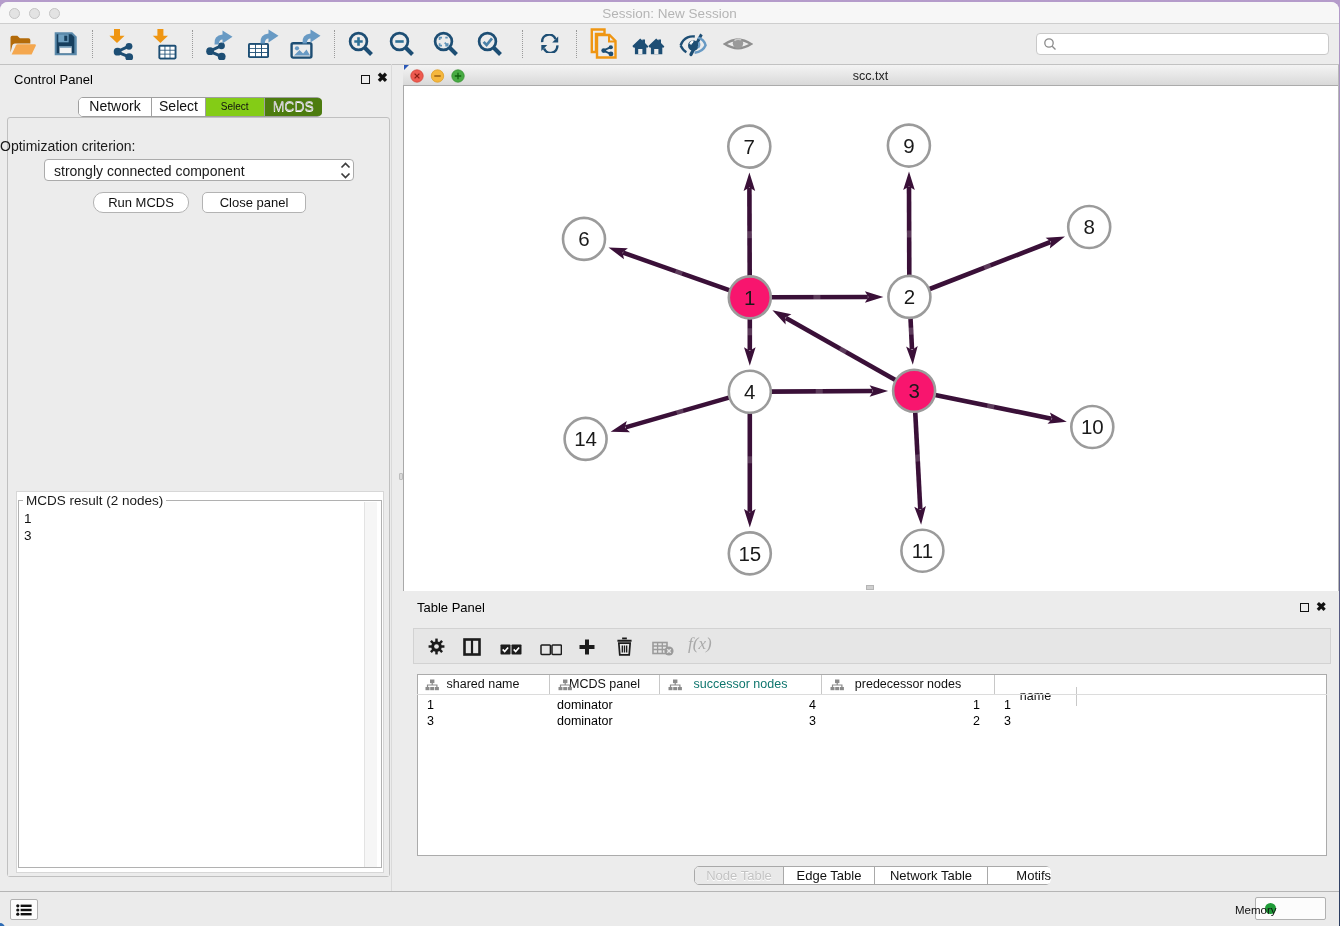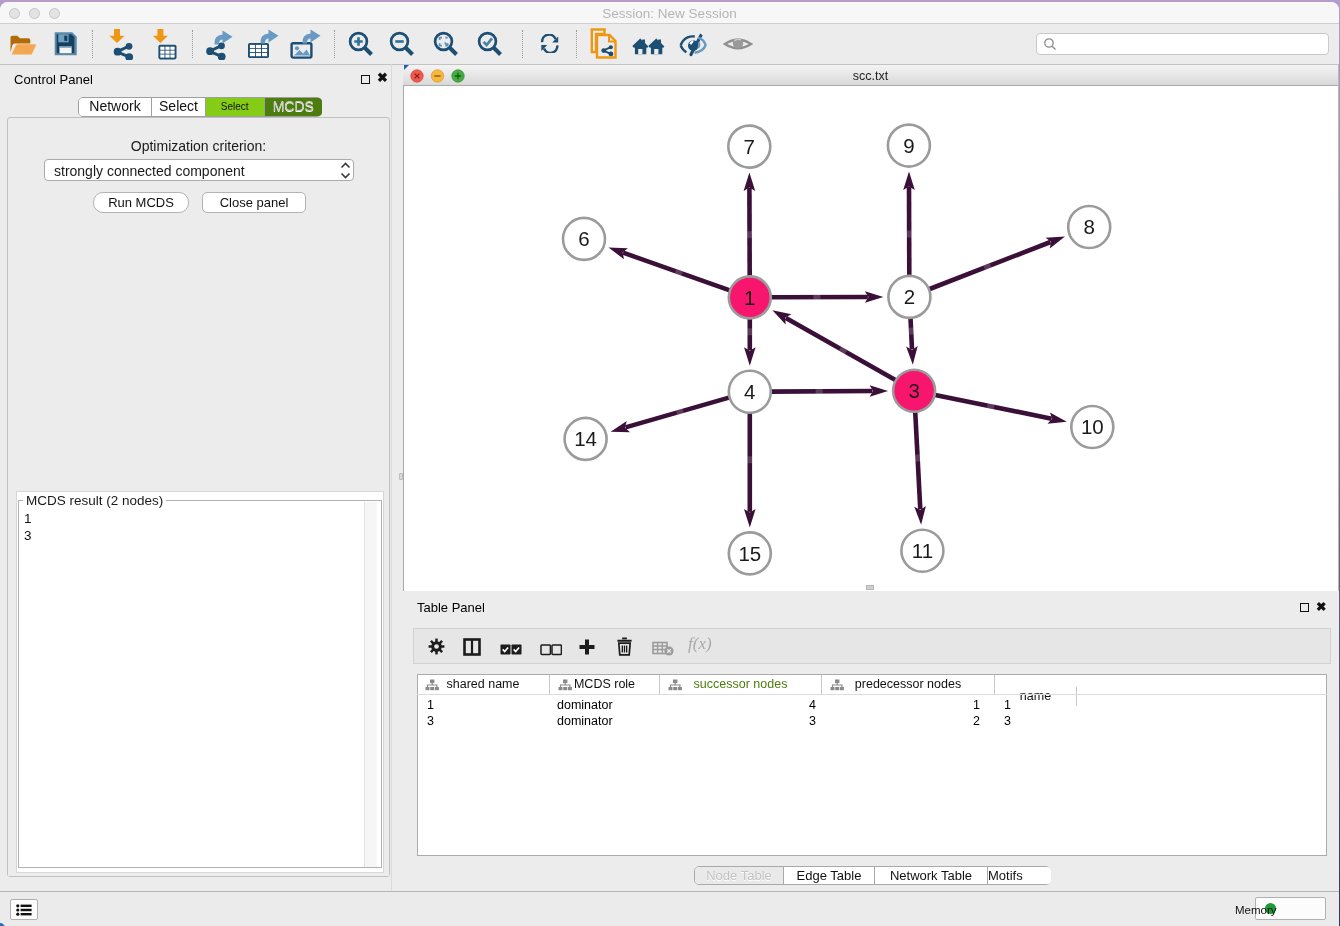--- a/index.html
+++ b/index.html
@@ -167,21 +167,21 @@
 <div class="abs" style="left:7px;top:117px;width:383px;height:760px;background:#ececec;border:1px solid #c0c0c0;border-radius:3px"></div>
 <div style="position:absolute;left:78px;top:97px;width:244px;height:19.5px;background:#fff;border:1px solid #9f9f9f;border-radius:5px"></div>
 <div style="position:absolute;left:79px;top:98px;width:72px;height:17.5px;background:#fff;border-radius:4px 0 0 4px;text-align:center;line-height:17.5px;font-size:14px;color:#111">Network</div>
 <div style="position:absolute;left:152px;top:98px;width:53px;height:17.5px;background:#fff;border-radius:0;text-align:center;line-height:17.5px;font-size:14px;color:#111">Select</div>
 <div style="position:absolute;left:151px;top:97px;width:1px;height:19.5px;background:#9f9f9f"></div>
 <div style="position:absolute;left:206px;top:98px;width:57.5px;height:17.5px;background:#84cc16;border-radius:0;text-align:center;line-height:17.5px;font-size:10px;color:#111">Select</div>
 <div style="position:absolute;left:205px;top:97px;width:1px;height:19.5px;background:#9f9f9f"></div>
 <div style="position:absolute;left:264.5px;top:98px;width:57.5px;height:17.5px;background:#4d7c0f;border-radius:0 4px 4px 0;text-align:center;line-height:17.5px;font-size:14px;color:#c9c9c9;text-shadow:0 1px 0 #fdfdfd">MCDS</div>
 <div style="position:absolute;left:263.5px;top:97px;width:1px;height:19.5px;background:#9f9f9f"></div>
 <div class="abs" style="left:8px;top:130px;width:381px;height:746px;background:#ececec"></div>
-<div class="abs" style="left:0;top:138px;width:397px;text-align:center;font-size:14px;color:#1a1a1a">Optimization criterion:</div>
+<div class="abs" style="left:0;top:138px;width:397px;font-size:14px;color:#1a1a1a">Optimization criterion:</div>
 <div class="abs" style="left:44px;top:159px;width:310px;height:22px;background:#fff;border:1px solid #ababab;border-radius:4px"></div>
 <div class="abs" style="left:54px;top:162.5px;font-size:14px;color:#1a1a1a">strongly connected component</div>
 <svg class="abs" style="left:340px;top:162px" width="11" height="17" viewBox="0 0 11 17">
     <path d="M1.5 5.5 L5.5 1.5 L9.5 5.5 M1.5 11.5 L5.5 15.5 L9.5 11.5" fill="none" stroke="#3c3c3c" stroke-width="1.7"></path>
   </svg>
 <div class="abs" style="left:93px;top:192px;width:96px;height:21px;background:#fff;border:1px solid #b3b3b3;border-radius:10px;text-align:center;line-height:20px;font-size:13px;color:#111">Run MCDS</div>
 <div class="abs" style="left:202px;top:192px;width:104px;height:21px;background:#fff;border:1px solid #b3b3b3;border-radius:5px;text-align:center;line-height:20px;font-size:13px;color:#111">Close panel</div>
 
 <div class="abs" style="left:16px;top:491px;width:368px;height:382px;background:#fff;border:1px solid #d7d7d7"></div>
 <div class="abs" style="left:18px;top:500px;width:364px;height:368px;border:1px solid #b1b1b1"></div>
@@ -326,29 +326,29 @@
 <div style="position:absolute;left:688px;top:634px;font:italic 17px 'Liberation Serif',serif;color:#a9a9a9">f(x)</div>
 <div class="abs" style="left:417px;top:674px;width:910px;height:182px;background:#fff;border:1px solid #ababab"></div>
 <div style="position:absolute;left:417px;top:675px;width:133px;height:19px;border-right:1px solid #c8c8c8;text-align:center;line-height:19px;font-size:12.5px;color:#111">shared name</div>
 <svg style="position:absolute;left:425px;top:679px" width="14" height="12" viewBox="0 0 14 12">
     <rect x="5" y="0.5" width="4.4" height="3.6" fill="#8a8a8a"></rect>
     <path d="M7.2 4 v2 M2.5 8 V6 h9.4 v2" stroke="#8a8a8a" stroke-width="1.2" fill="none"></path>
     <rect x="0.5" y="8" width="4" height="3.2" fill="#8a8a8a"></rect>
     <rect x="5.2" y="8" width="4" height="3.2" fill="#8a8a8a"></rect>
     <rect x="9.9" y="8" width="4" height="3.2" fill="#8a8a8a"></rect>
   </svg>
-<div style="position:absolute;left:550px;top:675px;width:110px;height:19px;border-right:1px solid #c8c8c8;text-align:center;line-height:19px;font-size:12.5px;color:#111">MCDS role</div>
+<div style="position:absolute;left:550px;top:675px;width:110px;height:19px;border-right:1px solid #c8c8c8;text-align:center;line-height:19px;font-size:12.5px;color:#111">MCDS panel</div>
 <svg style="position:absolute;left:558px;top:679px" width="14" height="12" viewBox="0 0 14 12">
     <rect x="5" y="0.5" width="4.4" height="3.6" fill="#8a8a8a"></rect>
     <path d="M7.2 4 v2 M2.5 8 V6 h9.4 v2" stroke="#8a8a8a" stroke-width="1.2" fill="none"></path>
     <rect x="0.5" y="8" width="4" height="3.2" fill="#8a8a8a"></rect>
     <rect x="5.2" y="8" width="4" height="3.2" fill="#8a8a8a"></rect>
     <rect x="9.9" y="8" width="4" height="3.2" fill="#8a8a8a"></rect>
   </svg>
-<div style="position:absolute;left:660px;top:675px;width:162px;height:19px;border-right:1px solid #c8c8c8;text-align:center;line-height:19px;font-size:12.5px;color:#4d7c0f">successor nodes</div>
+<div style="position:absolute;left:660px;top:675px;width:162px;height:19px;border-right:1px solid #c8c8c8;text-align:center;line-height:19px;font-size:12.5px;color:#0f766e">successor nodes</div>
 <svg style="position:absolute;left:668px;top:679px" width="14" height="12" viewBox="0 0 14 12">
     <rect x="5" y="0.5" width="4.4" height="3.6" fill="#8a8a8a"></rect>
     <path d="M7.2 4 v2 M2.5 8 V6 h9.4 v2" stroke="#8a8a8a" stroke-width="1.2" fill="none"></path>
     <rect x="0.5" y="8" width="4" height="3.2" fill="#8a8a8a"></rect>
     <rect x="5.2" y="8" width="4" height="3.2" fill="#8a8a8a"></rect>
     <rect x="9.9" y="8" width="4" height="3.2" fill="#8a8a8a"></rect>
   </svg>
 <div style="position:absolute;left:822px;top:675px;width:173px;height:19px;border-right:1px solid #c8c8c8;text-align:center;line-height:19px;font-size:12.5px;color:#111">predecessor nodes</div>
 <svg style="position:absolute;left:830px;top:679px" width="14" height="12" viewBox="0 0 14 12">
     <rect x="5" y="0.5" width="4.4" height="3.6" fill="#8a8a8a"></rect>
@@ -368,21 +368,21 @@
 <div style="position:absolute;left:557px;top:713.5px;font-size:12.5px">dominator</div>
 <div style="position:absolute;left:798px;top:713.5px;width:18px;text-align:right;font-size:12.5px">3</div>
 <div style="position:absolute;left:966px;top:713.5px;width:14px;text-align:right;font-size:12.5px">2</div>
 <div style="position:absolute;left:1004px;top:713.5px;font-size:12.5px">3</div>
 <div style="position:absolute;left:694px;top:866px;width:357px;height:19px;background:#fff;border:1px solid #a9a9a9;border-radius:5px"></div>
 <div style="position:absolute;left:695px;top:867px;width:88px;height:17px;background:#e9e9e9;border-radius:4px 0 0 4px;text-align:center;line-height:17px;font-size:13px;color:#c3c3c3;text-shadow:0 1px 0 #fff">Node Table</div>
 <div style="position:absolute;left:784px;top:867px;width:90px;height:17px;background:#fff;border-radius:0;text-align:center;line-height:17px;font-size:13px;color:#111">Edge Table</div>
 <div style="position:absolute;left:783px;top:866px;width:1px;height:19px;background:#a9a9a9"></div>
 <div style="position:absolute;left:875px;top:867px;width:112px;height:17px;background:#fff;border-radius:0;text-align:center;line-height:17px;font-size:13px;color:#111">Network Table</div>
 <div style="position:absolute;left:874px;top:866px;width:1px;height:19px;background:#a9a9a9"></div>
-<div style="position:absolute;left:988px;top:867px;width:63px;height:17px;background:#fff;border-radius:0 4px 4px 0;text-align:left;line-height:17px;font-size:13px;color:#111">Motifs</div>
+<div style="position:absolute;left:988px;top:867px;width:63px;height:17px;background:#fff;border-radius:0 4px 4px 0;text-align:right;line-height:17px;font-size:13px;color:#111">Motifs</div>
 <div style="position:absolute;left:987px;top:866px;width:1px;height:19px;background:#a9a9a9"></div>
 
 <div class="abs" style="left:0;top:891px;width:1339px;height:35px;background:#ebebeb;border-top:1px solid #b5b5b5"></div>
 <div class="abs" style="left:10px;top:899px;width:28px;height:21px;background:#fcfcfc;border:1px solid #b1b1b1;border-radius:2px"></div>
 <svg class="abs" style="left:16px;top:904px" width="16" height="12" viewBox="0 0 16 12">
     <g fill="#111">
       <circle cx="1.8" cy="1.8" r="1.6"></circle>
       <circle cx="1.8" cy="6" r="1.6"></circle>
       <circle cx="1.8" cy="10.2" r="1.6"></circle>
       <rect x="4.6" y="0.6" width="11" height="2.4"></rect>

